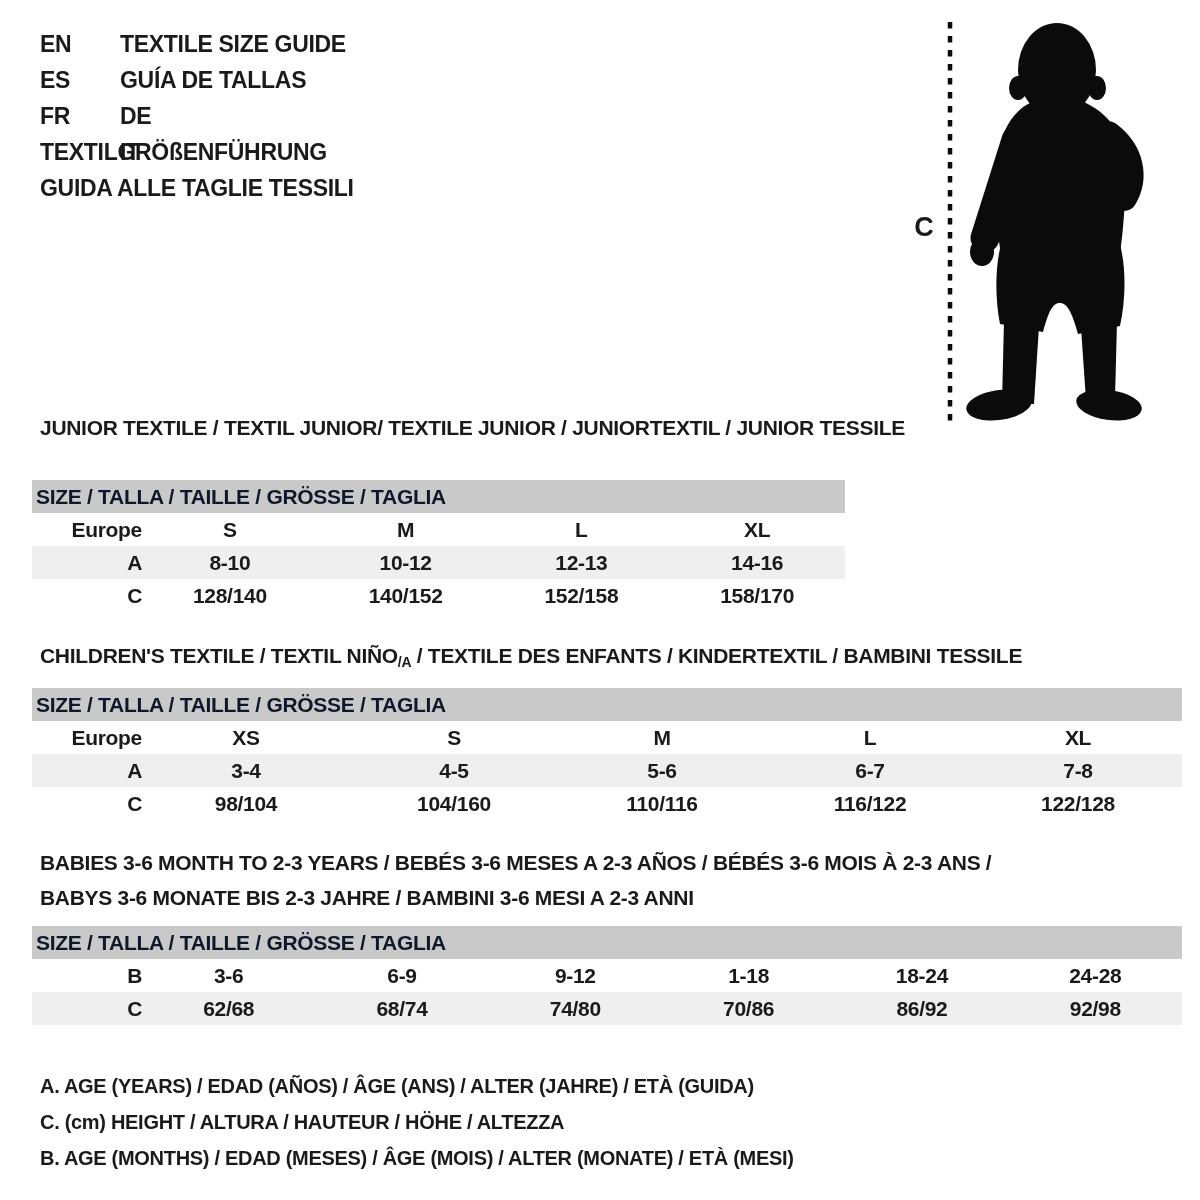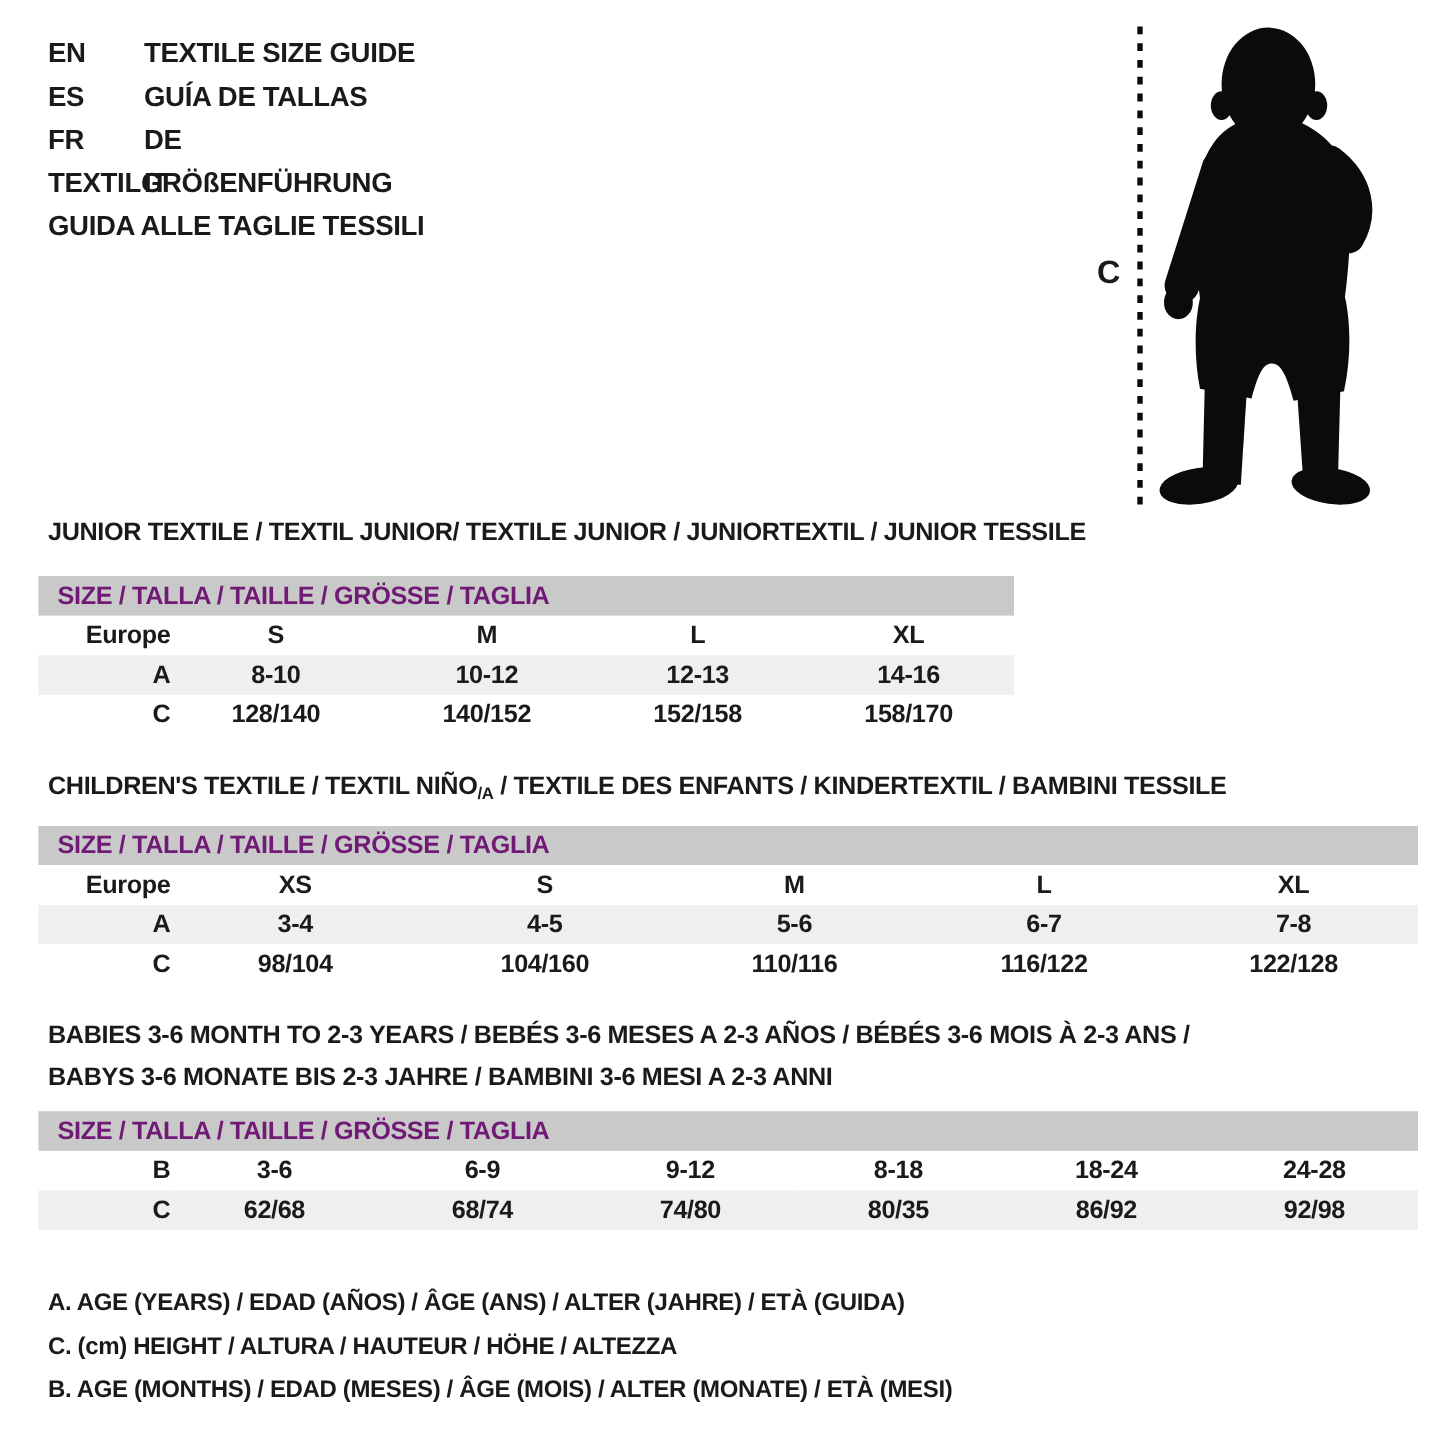--- a/index.html
+++ b/index.html
@@ -71,23 +71,23 @@
     vertical-align: middle;
     overflow: hidden;
     white-space: nowrap;
   }
   table.size-table td.label-col {
     text-align: right;
     padding-left: 8px;
   }
   tr.bar-row td {
     background: #c9c9c9;
-    color: #701a75;
+    color: #0f172a;
     text-align: left;
-    padding-left: 16px;
+    padding-left: 4px;
   }
   tr.stripe td { background: #efefef; }
 
   .w-junior { width: 813px; }
   .w-wide   { width: 1150px; }
 
   
   .legend {
     left: 40px; top: 1068px;
     font-size: 20px;
@@ -138,21 +138,21 @@
 
       <path d="M181 322 L217 316 L215 392 L186 394 Z"></path>
 
       <ellipse cx="99" cy="399" rx="33" ry="15" transform="rotate(-8 99 399)"></ellipse>
       <ellipse cx="209" cy="399" rx="33" ry="15" transform="rotate(8 209 399)"></ellipse>
     </g>
   </svg>
 </div>
 <div class="abs height-label">C</div>
 
-<div class="abs section-title" style="top:432px">JUNIOR TEXTILE / TEXTIL JUNIOR/ TEXTILE JUNIOR / JUNIORTEXTIL / JUNIOR TESSILE</div>
+<div class="abs section-title" style="top:416px">JUNIOR TEXTILE / TEXTIL JUNIOR/ TEXTILE JUNIOR / JUNIORTEXTIL / JUNIOR TESSILE</div>
 
 <table class="abs size-table w-junior" style="left:32px; top:480px">
   <colgroup>
       <col style="width:110px">
       <col>
       <col>
       <col>
       <col>
     </colgroup>
   <tbody>
@@ -242,30 +242,30 @@
     </colgroup>
   <tbody>
       <tr class="bar-row">
     <td colspan="7">SIZE / TALLA / TAILLE / GRÖSSE / TAGLIA</td>
   </tr>
   <tr>
     <td class="label-col">B</td>
     <td>3-6</td>
     <td>6-9</td>
     <td>9-12</td>
-    <td>8-18</td>
+    <td>1-18</td>
     <td>18-24</td>
     <td>24-28</td>
   </tr>
   <tr class="stripe">
     <td class="label-col">C</td>
     <td>62/68</td>
     <td>68/74</td>
     <td>74/80</td>
-    <td>80/35</td>
+    <td>70/86</td>
     <td>86/92</td>
     <td>92/98</td>
   </tr>
 </tbody>
   </table>
 
 <div class="abs legend">
   <div>A. AGE (YEARS) / EDAD (AÑOS) / ÂGE (ANS) / ALTER (JAHRE) / ETÀ (GUIDA)</div>
   <div>C. (cm) HEIGHT / ALTURA / HAUTEUR / HÖHE / ALTEZZA</div>
   <div>B. AGE (MONTHS) / EDAD (MESES) / ÂGE (MOIS) / ALTER (MONATE) / ETÀ (MESI)</div>

